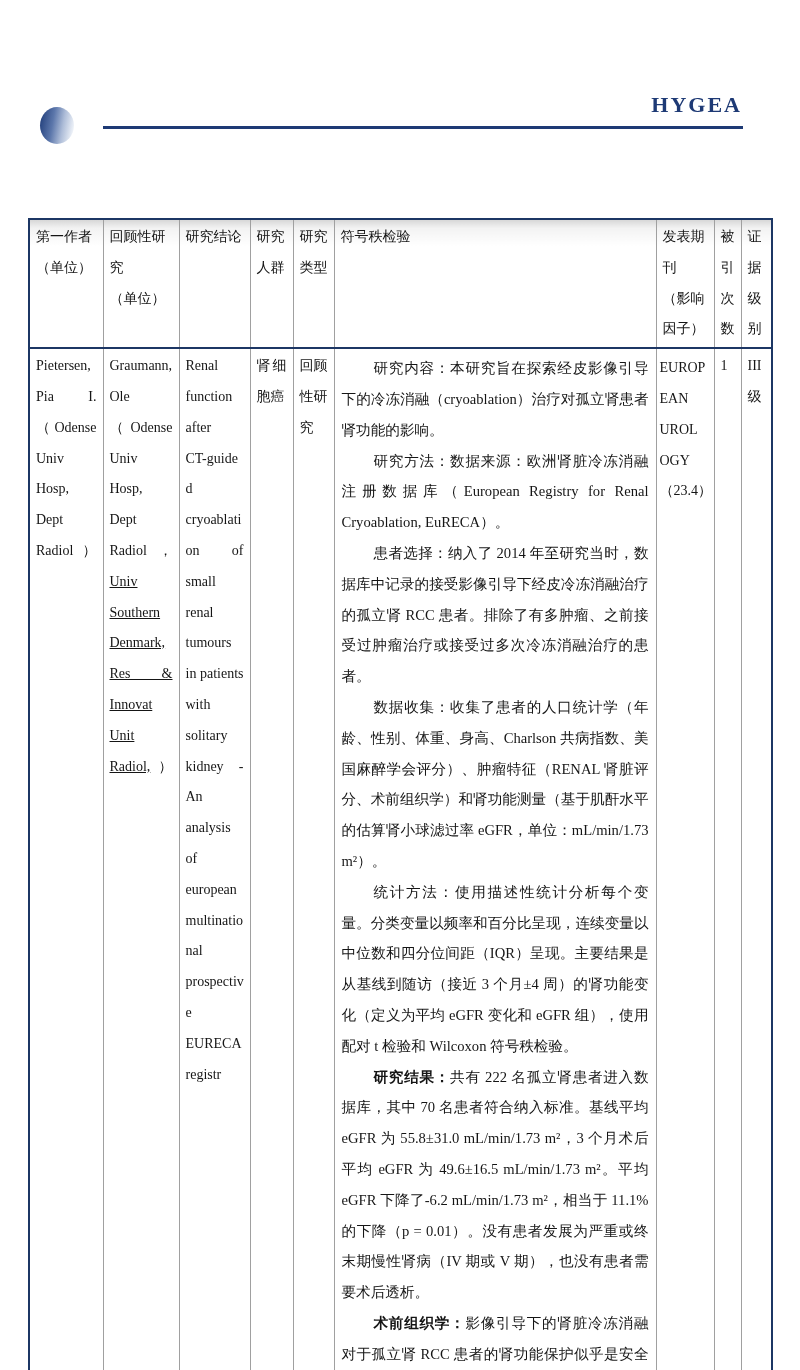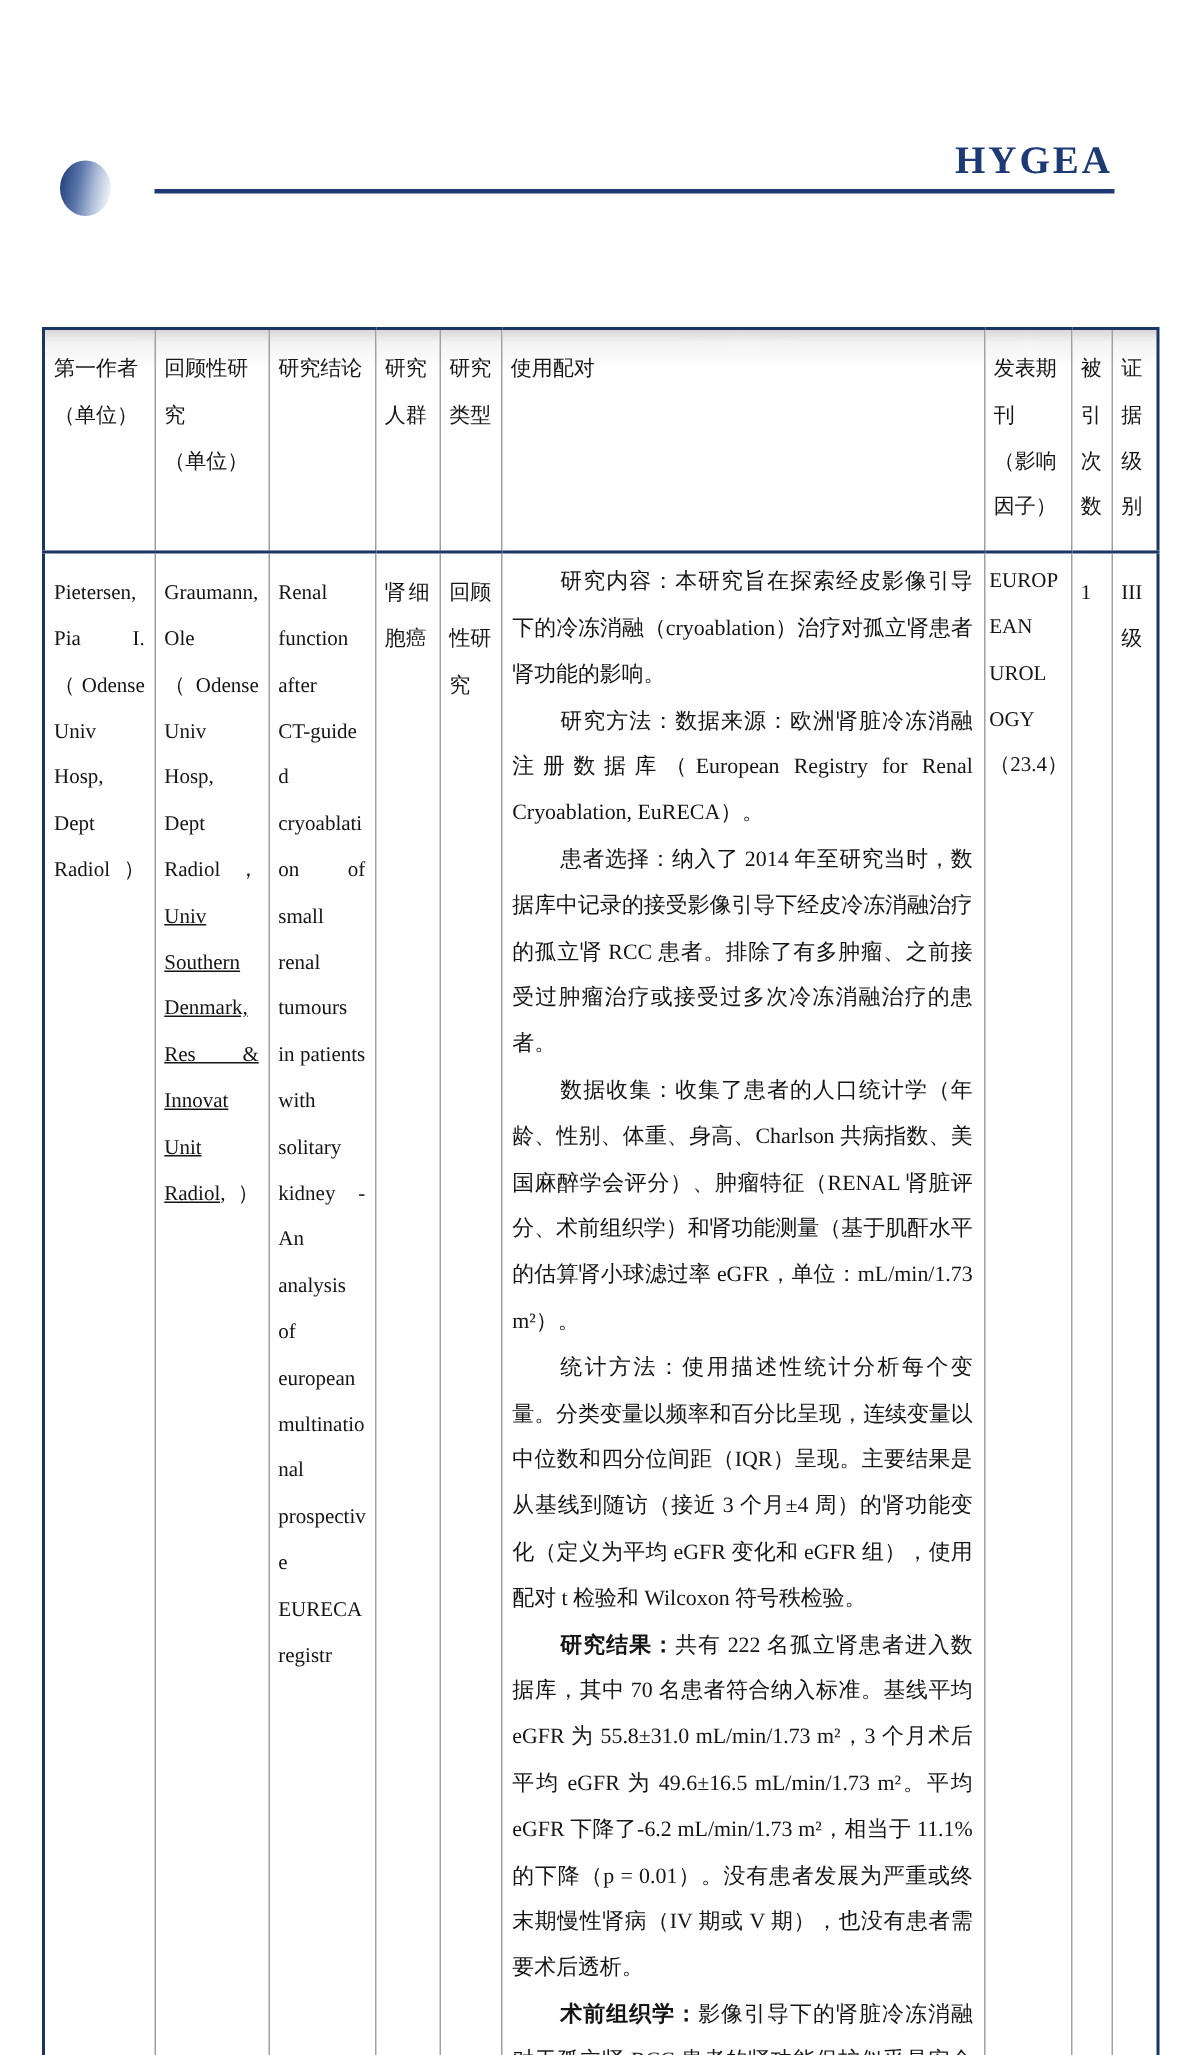--- a/index.html
+++ b/index.html
@@ -6,34 +6,34 @@
   .page{
     position:relative;width:800px;height:1370px;overflow:hidden;background:#fff;
     font-family:"Liberation Serif","DejaVu Serif",serif;color:#151515;
   }
   
   .brand-sphere{
     position:absolute;left:40px;top:107px;width:34px;height:37px;border-radius:50%;
     background:linear-gradient(100deg,#26437f 6%,#5c77ab 38%,#aebdd8 65%,#eef2f8 92%);
   }
   .brand-name{
-    position:absolute;right:58px;top:92px;font-size:26px;font-weight:bold;
+    position:absolute;right:58px;top:92px;font-size:22px;font-weight:bold;
     letter-spacing:2px;color:#1e3a75;
   }
   .brand-rule{
     position:absolute;left:103px;top:126px;width:640px;height:3px;background:#1e3a75;
   }
   
   table.lit{
     position:absolute;left:28px;top:218px;width:743px;
     border-collapse:collapse;table-layout:fixed;
     border:2.6px solid #1c3664;
   }
   th,td{
-    vertical-align:top;padding:12px 6px;font-weight:normal;
+    vertical-align:top;padding:2px 6px;font-weight:normal;
     font-size:14px;line-height:30.8px;
     border-left:1.5px solid #a0a0a0;border-right:1.5px solid #a0a0a0;
     border-top:2.4px solid #1c3664;border-bottom:2.4px solid #1c3664;
     overflow:hidden;
   }
   th{
     text-align:left;white-space:pre-line;
     background:linear-gradient(180deg,#d7d7d7 0px,#f2f2f2 8px,#ffffff 26px);
   }
   td{
@@ -76,21 +76,21 @@
         <tr class="header-row">
       <th>第一作者
 （单位）</th>
       <th>回顾性研究
 （单位）</th>
       <th>研究结论</th>
       <th>研究
 人群</th>
       <th>研究
 类型</th>
-      <th>使用配对</th>
+      <th>符号秩检验</th>
       <th>发表期
 刊
 （影响
 因子）</th>
       <th>被
 引
 次
 数</th>
       <th>证
 据

